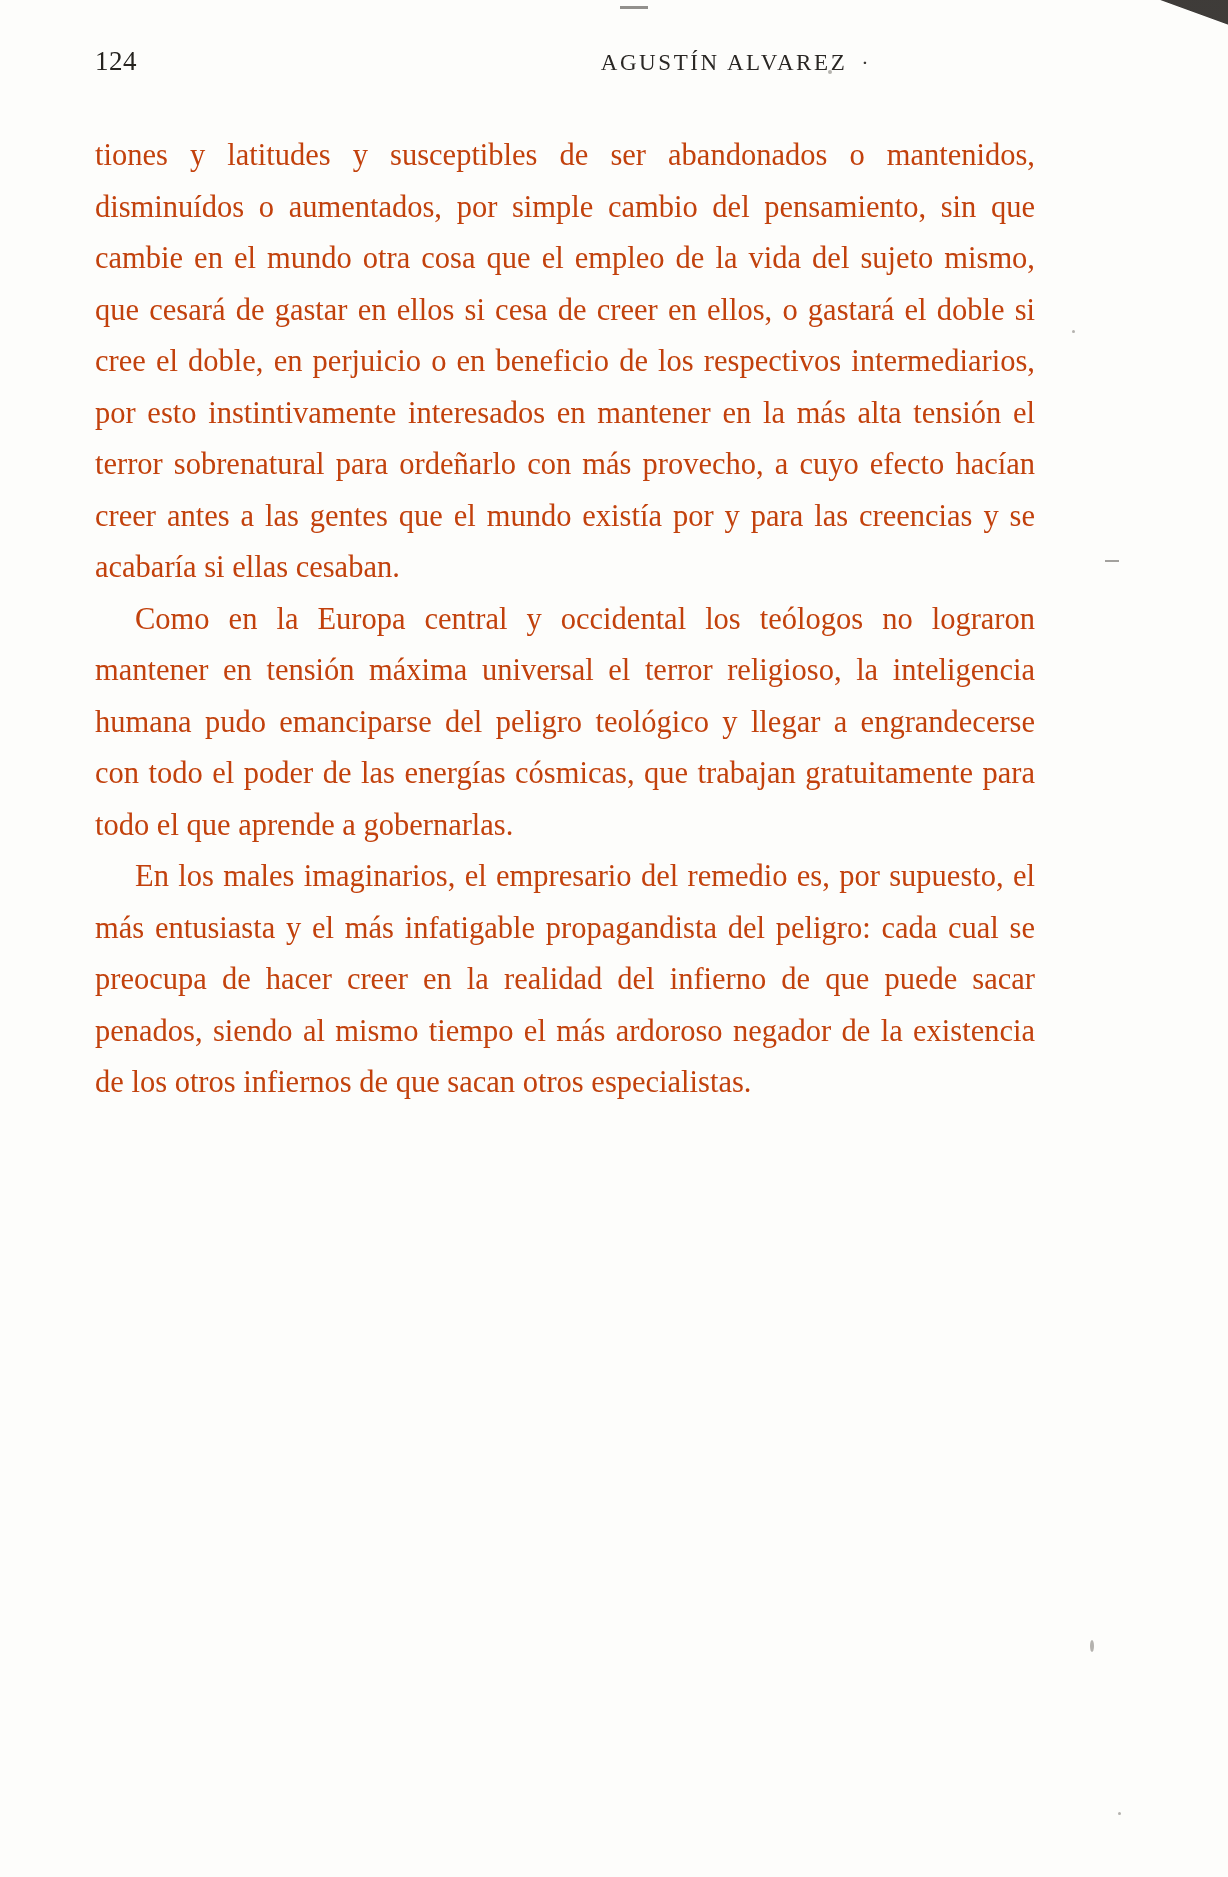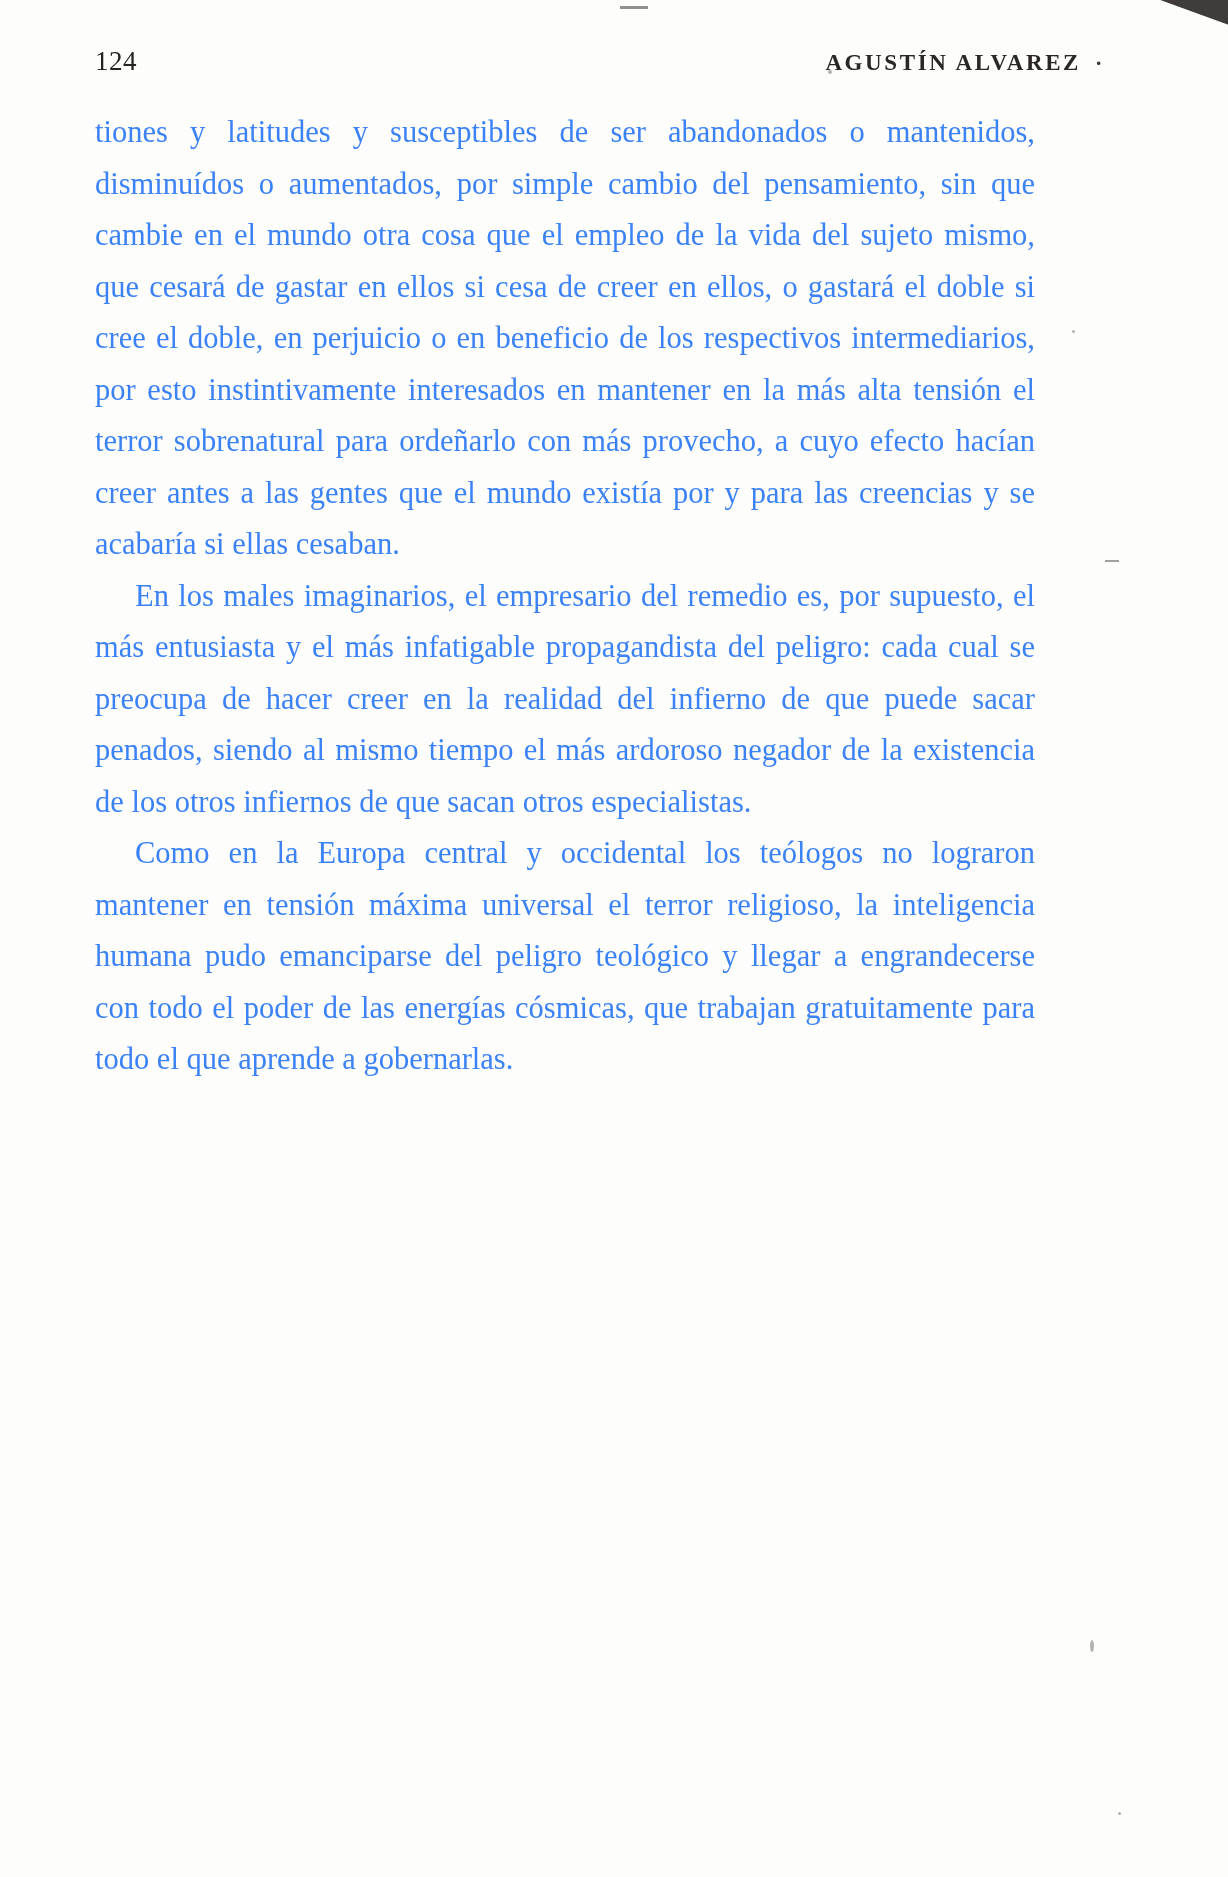--- a/index.html
+++ b/index.html
@@ -56,40 +56,39 @@
     height: 40px;
     letter-spacing: 0.5px;
   }
   .folio {
     font-size: 27px;
     color: #26231f;
     width: 120px;
   }
   .head-title {
     flex: 1;
-    text-align: right;
+    text-align: center;
     font-size: 23px;
     letter-spacing: 2.6px;
     color: #2a2724;
     padding-left: 152px;
-    font-weight: bold;
   }
   .head-dot {
     display: inline-block;
     margin-left: 14px;
     color: #3a3733;
     font-size: 22px;
   }
   .body-text {
-    margin-top: 21px;
+    margin-top: 44px;
     font-size: 30.5px;
     line-height: 51.5px;
     text-align: justify;
     text-justify: inter-word;
-    color: #3b82f6;
+    color: #c2410c;
     width: 940px;
   }
   .body-text p {
     margin: 0;
     text-indent: 40px;
   }
   .body-text p.first {
     text-indent: 0;
   }
   .speck {
@@ -123,18 +122,18 @@
 
     <div class="running-head">
       <div class="folio">124</div>
       <div class="head-title">
         <span>AGUSTÍN ALVAREZ</span><span class="head-dot">·</span>
       </div>
     </div>
 
     <div class="body-text">
       <p class="first">tiones y latitudes y susceptibles de ser abandonados o mantenidos, disminuídos o aumentados, por simple cambio del pensamiento, sin que cambie en el mundo otra cosa que el empleo de la vida del sujeto mismo, que cesará de gastar en ellos si cesa de creer en ellos, o gastará el doble si cree el doble, en perjuicio o en beneficio de los respectivos intermediarios, por esto instintivamente interesados en mantener en la más alta tensión el terror sobrenatural para ordeñarlo con más provecho, a cuyo efecto hacían creer antes a las gentes que el mundo existía por y para las creencias y se acabaría si ellas cesaban.</p>
+      <p>Como en la Europa central y occidental los teólogos no lograron mantener en tensión máxima universal el terror religioso, la inteligencia humana pudo emanciparse del peligro teológico y llegar a engrandecerse con todo el poder de las energías cósmicas, que trabajan gratuitamente para todo el que aprende a gobernarlas.</p>
       <p>En los males imaginarios, el empresario del remedio es, por supuesto, el más entusiasta y el más infatigable propagandista del peligro: cada cual se preocupa de hacer creer en la realidad del infierno de que puede sacar penados, siendo al mismo tiempo el más ardoroso negador de la existencia de los otros infiernos de que sacan otros especialistas.</p>
-      <p>Como en la Europa central y occidental los teólogos no lograron mantener en tensión máxima universal el terror religioso, la inteligencia humana pudo emanciparse del peligro teológico y llegar a engrandecerse con todo el poder de las energías cósmicas, que trabajan gratuitamente para todo el que aprende a gobernarlas.</p>
     </div>
 
   </div>
 </div>
 
 </body></html>

